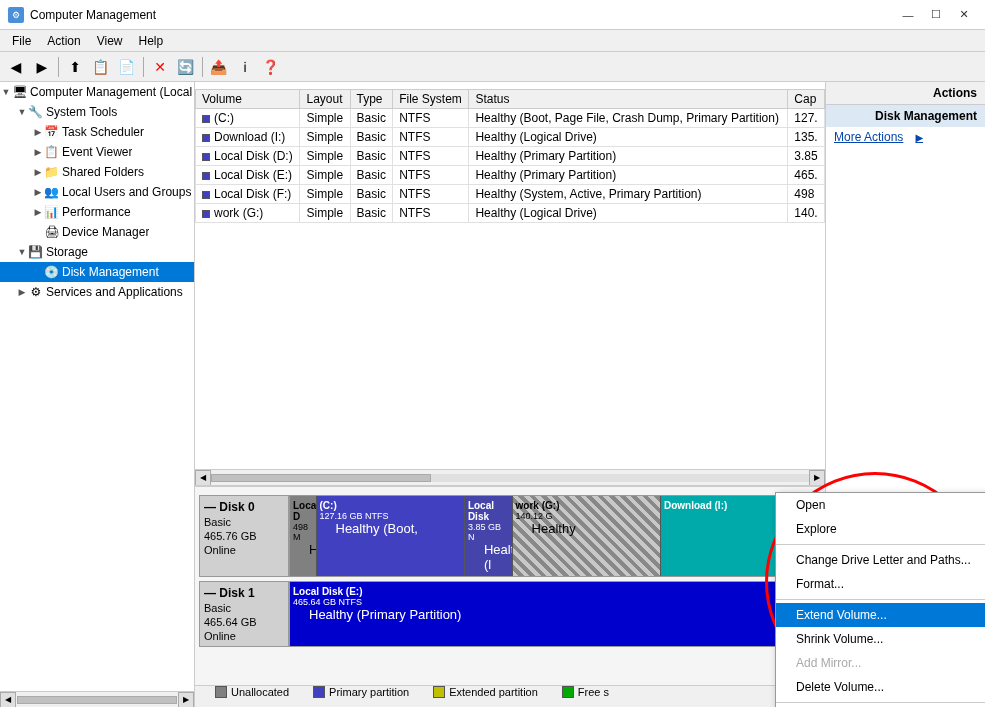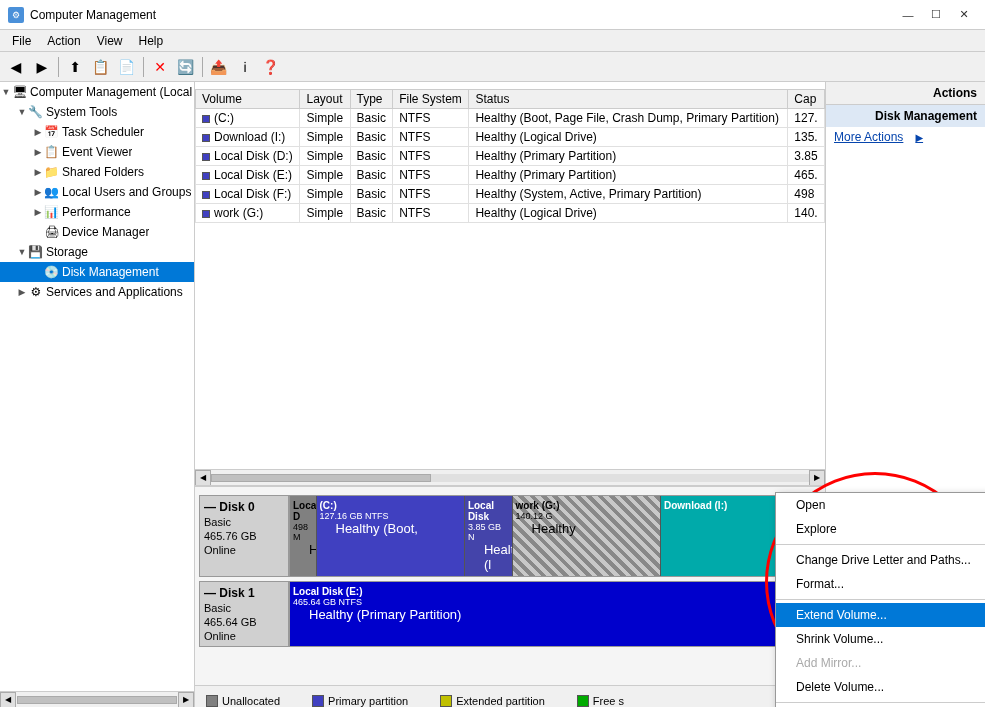--- a/index.html
+++ b/index.html
@@ -203,23 +203,23 @@
     .part-label { font-size: 10px; font-weight: bold; }
     .part-size { font-size: 9px; }
     .part-status { font-size: 13px; margin-left: 16px; }
 
     
     .legend-bar {
       height: 22px;
       border-top: 1px solid #ccc;
       background: #f0f0f0;
       display: flex;
-      align-items: flex-end;
-      padding: 0 11px;
-      gap: 32px;
+      align-items: flex-start;
+      padding: 0 20px;
+      gap: 24px;
       font-size: 11px;
     }
     .legend-item { display: flex; align-items: center; gap: 4px; }
     .legend-box { width: 12px; height: 12px; border: 1px solid #555; }
 
     
     .actions-panel {
       width: 160px;
       background: white;
       border-left: 1px solid #ccc;

